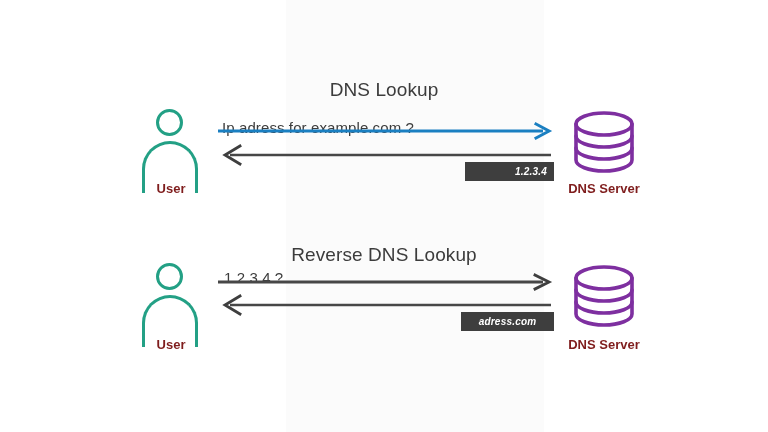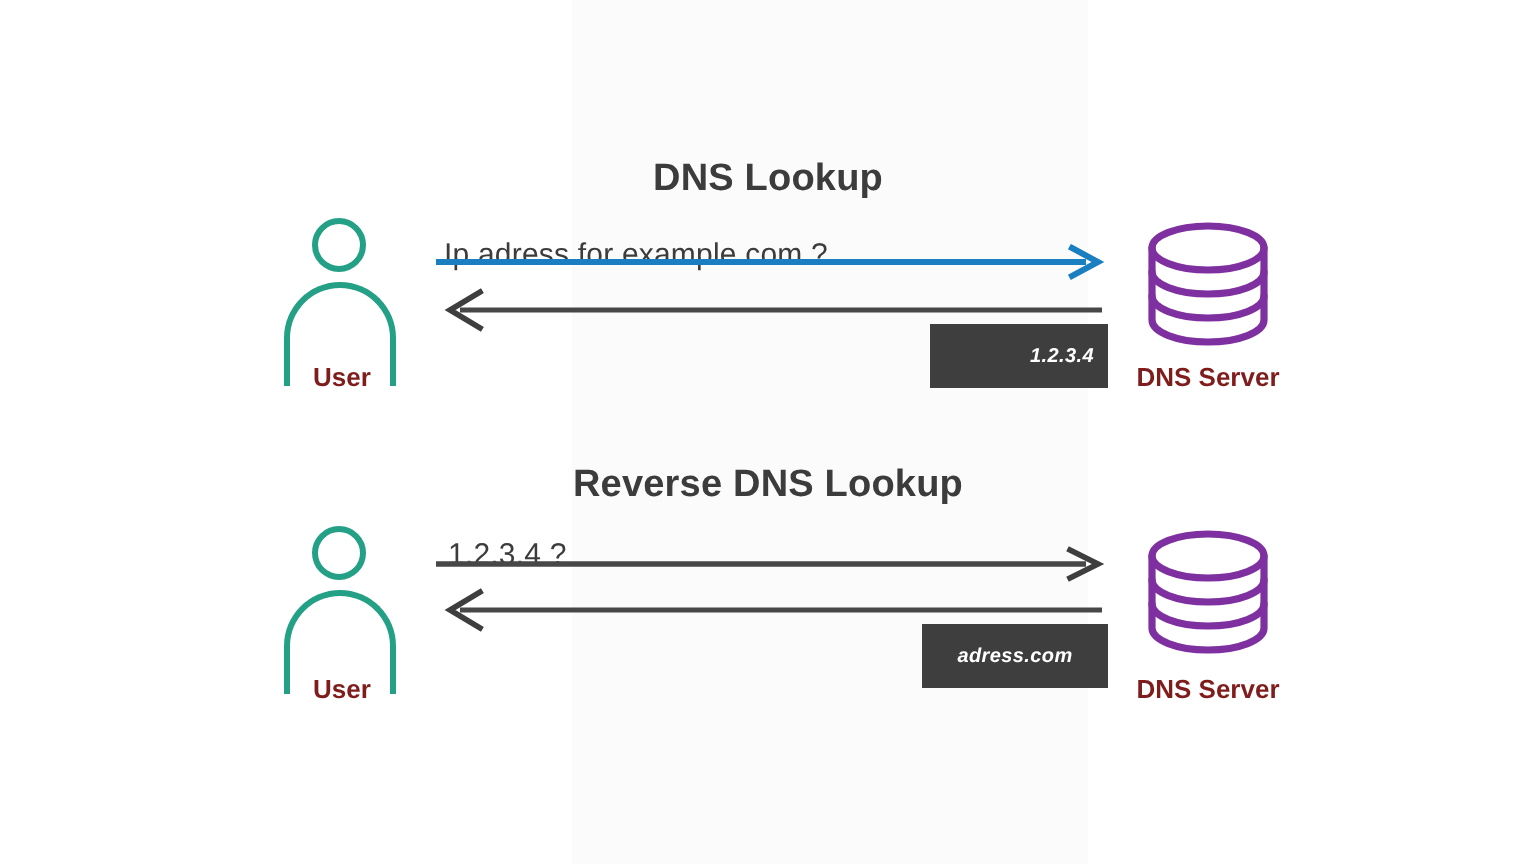--- a/index.html
+++ b/index.html
@@ -27,21 +27,21 @@
   }
 
   .section { position: absolute; left: 0; width: 768px; }
 
   
   .title {
     position: absolute;
     width: 768px;
     text-align: center;
     font-size: 19px;
-    font-weight: bold;
+    font-weight: normal;
     color: #3c3c3c;
     letter-spacing: 0.1px;
   }
 
   
   .user-icon {
     position: absolute;
     width: 62px;
     height: 62px;
   }
@@ -98,21 +98,21 @@
   .chip {
     position: absolute;
     background: #3e3e3e;
     color: #ffffff;
     font-size: 10px;
     font-style: italic;
     font-weight: bold;
     letter-spacing: 0.2px;
     display: flex;
     align-items: center;
-    height: 32px;
+    height: 19px;
     box-sizing: border-box;
   }
   .chip.right { justify-content: flex-end; padding-right: 7px; }
   .chip.center { justify-content: center; padding: 0 8px; }
 </style>
 </head>
 <body>
 
 <div id="canvas">
 
@@ -154,21 +154,21 @@
         <line x1="8" y1="9" x2="329" y2="9" stroke="#474747" stroke-width="2.6"></line>
         <polyline points="18,0 3,9 18,18" fill="none" stroke="#3e3e3e" stroke-width="2.8" stroke-linecap="square" stroke-linejoin="miter"></polyline>
       </svg>
     </div>
 
     <div class="chip right" style="left:465px; top:162px; width:89px;">1.2.3.4</div>
   </div>
 
   <div class="section">
 
-    <div class="title" style="top:232px;">Reverse DNS Lookup</div>
+    <div class="title" style="top:244px;">Reverse DNS Lookup</div>
 
     <div class="user-icon" style="left:141px; top:262px;">
       <div class="user-head"></div>
       <div class="user-body"></div>
     </div>
     <div class="node-label" style="left:111px; top:337px;">User</div>
 
     <div class="db-icon" style="left:572px; top:264px;">
       <svg width="64" height="70" viewBox="0 0 64 70">
         <g fill="none" stroke="#7e2fa0" stroke-width="3.6" stroke-linecap="round">

